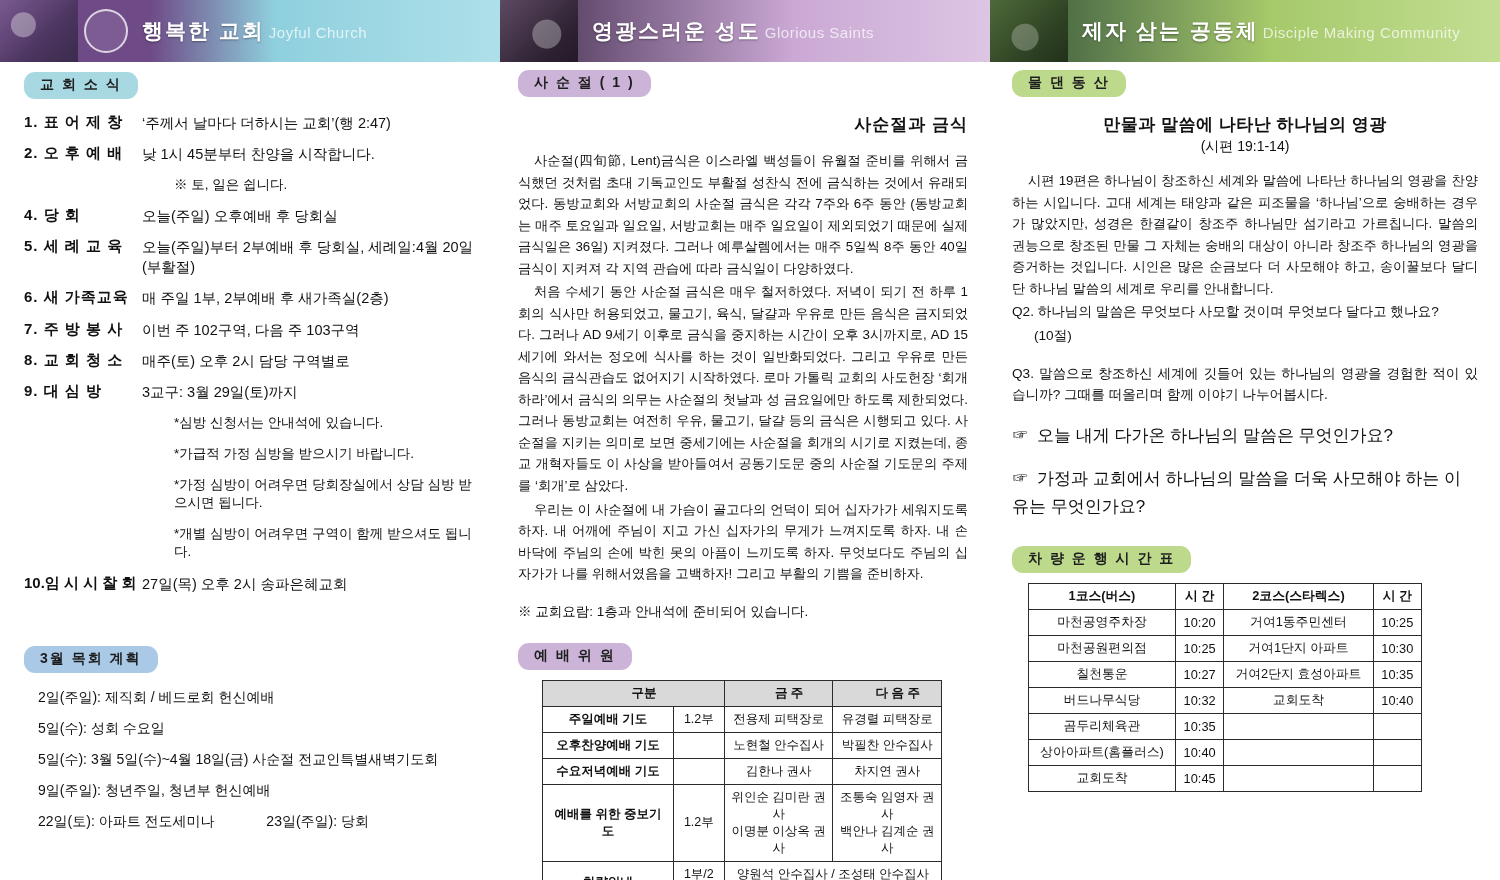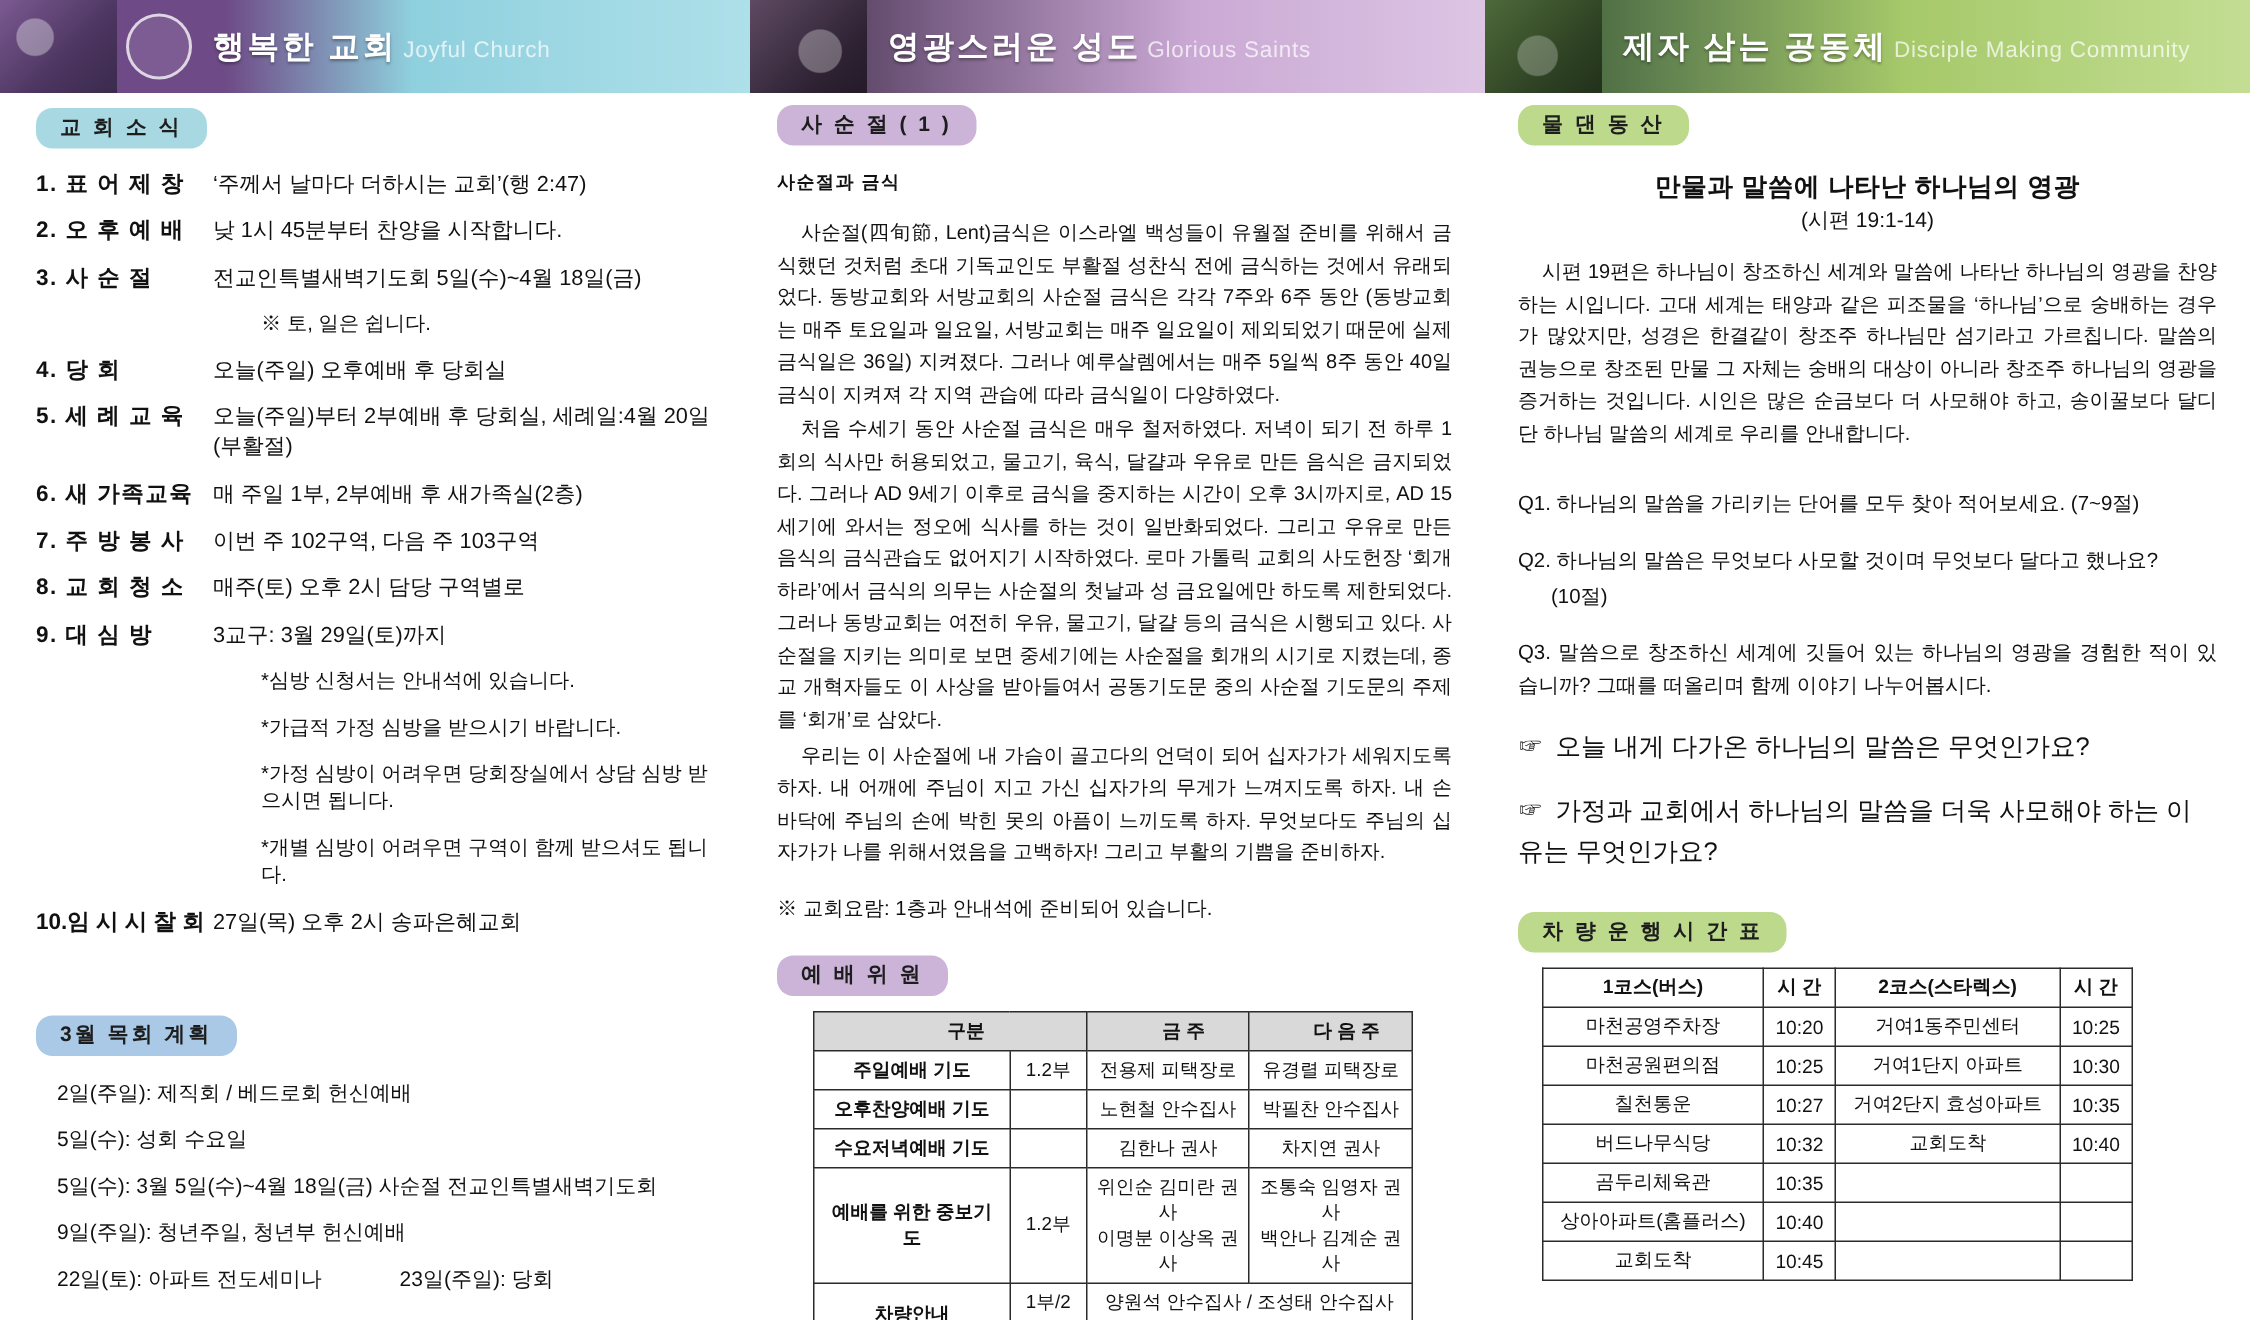--- a/index.html
+++ b/index.html
@@ -140,22 +140,22 @@
     font-size: 13.5px;
   }
   .plan-block { margin-top: 52px; padding-left: 24px; }
   .plan-list { margin-top: 16px; padding-left: 14px; }
   .plan-row { font-size: 14px; margin-bottom: 13px; }
   .plan-row .gap { display: inline-block; width: 44px; }
 
   
   .c2-body { padding: 8px 22px 0 18px; }
   .c2-title {
-    text-align: left;
-    font-size: 12px;
+    text-align: right;
+    font-size: 17px;
     font-weight: bold;
     margin: 16px 0 14px 0;
     letter-spacing: 1px;
   }
   .para {
     font-size: 13.3px;
     line-height: 1.62;
     text-align: justify;
     text-indent: 16px;
     margin: 0 0 2px 0;
@@ -250,24 +250,20 @@
         <div class="notice-row">
           <span class="notice-num">1. 표 어 제 창</span>
           <span class="notice-txt">‘주께서 날마다 더하시는 교회’(행 2:47)</span>
         </div>
 
         <div class="notice-row">
           <span class="notice-num">2. 오 후 예 배</span>
           <span class="notice-txt">낮 1시 45분부터 찬양을 시작합니다.</span>
         </div>
 
-        <div class="notice-row">
-          <span class="notice-num">3. 사  순  절</span>
-          <span class="notice-txt">전교인특별새벽기도회 5일(수)~4월 18일(금)</span>
-        </div>
         <div class="sub-line">※ 토, 일은 쉽니다.</div>
 
         <div class="notice-row">
           <span class="notice-num">4. 당      회</span>
           <span class="notice-txt">오늘(주일) 오후예배 후 당회실</span>
         </div>
 
         <div class="notice-row">
           <span class="notice-num">5. 세 례 교 육</span>
           <span class="notice-txt">오늘(주일)부터 2부예배 후 당회실, 세례일:4월 20일(부활절)</span>
@@ -409,21 +405,20 @@
     </div>
 
     <div class="c3-body">
       <div class="pill pill-green">물 댄 동 산</div>
 
       <div class="c3-title">만물과 말씀에 나타난 하나님의 영광</div>
       <div class="c3-sub">(시편 19:1-14)</div>
 
       <p class="para">시편 19편은 하나님이 창조하신 세계와 말씀에 나타난 하나님의 영광을 찬양하는 시입니다. 고대 세계는 태양과 같은 피조물을 ‘하나님’으로 숭배하는 경우가 많았지만, 성경은 한결같이 창조주 하나님만 섬기라고 가르칩니다. 말씀의 권능으로 창조된 만물 그 자체는 숭배의 대상이 아니라 창조주 하나님의 영광을 증거하는 것입니다. 시인은 많은 순금보다 더 사모해야 하고, 송이꿀보다 달디 단 하나님 말씀의 세계로 우리를 안내합니다.</p>
 
-      <div class="q-row" style="margin-top:26px">Q1. 하나님의 말씀을 가리키는 단어를 모두 찾아 적어보세요. (7~9절)</div>
 
       <div class="q-row" style="margin-bottom:2px">Q2. 하나님의 말씀은 무엇보다 사모할 것이며 무엇보다 달다고 했나요?</div>
       <div class="q-row q-indent">(10절)</div>
 
       <div class="q-row">Q3. 말씀으로 창조하신 세계에 깃들어 있는 하나님의 영광을 경험한 적이 있습니까? 그때를 떠올리며 함께 이야기 나누어봅시다.</div>
 
       <div class="q-hand">
         <span class="hand-ico">☞</span><span>오늘 내게 다가온 하나님의 말씀은 무엇인가요?</span>
       </div>
       <div class="q-hand">

